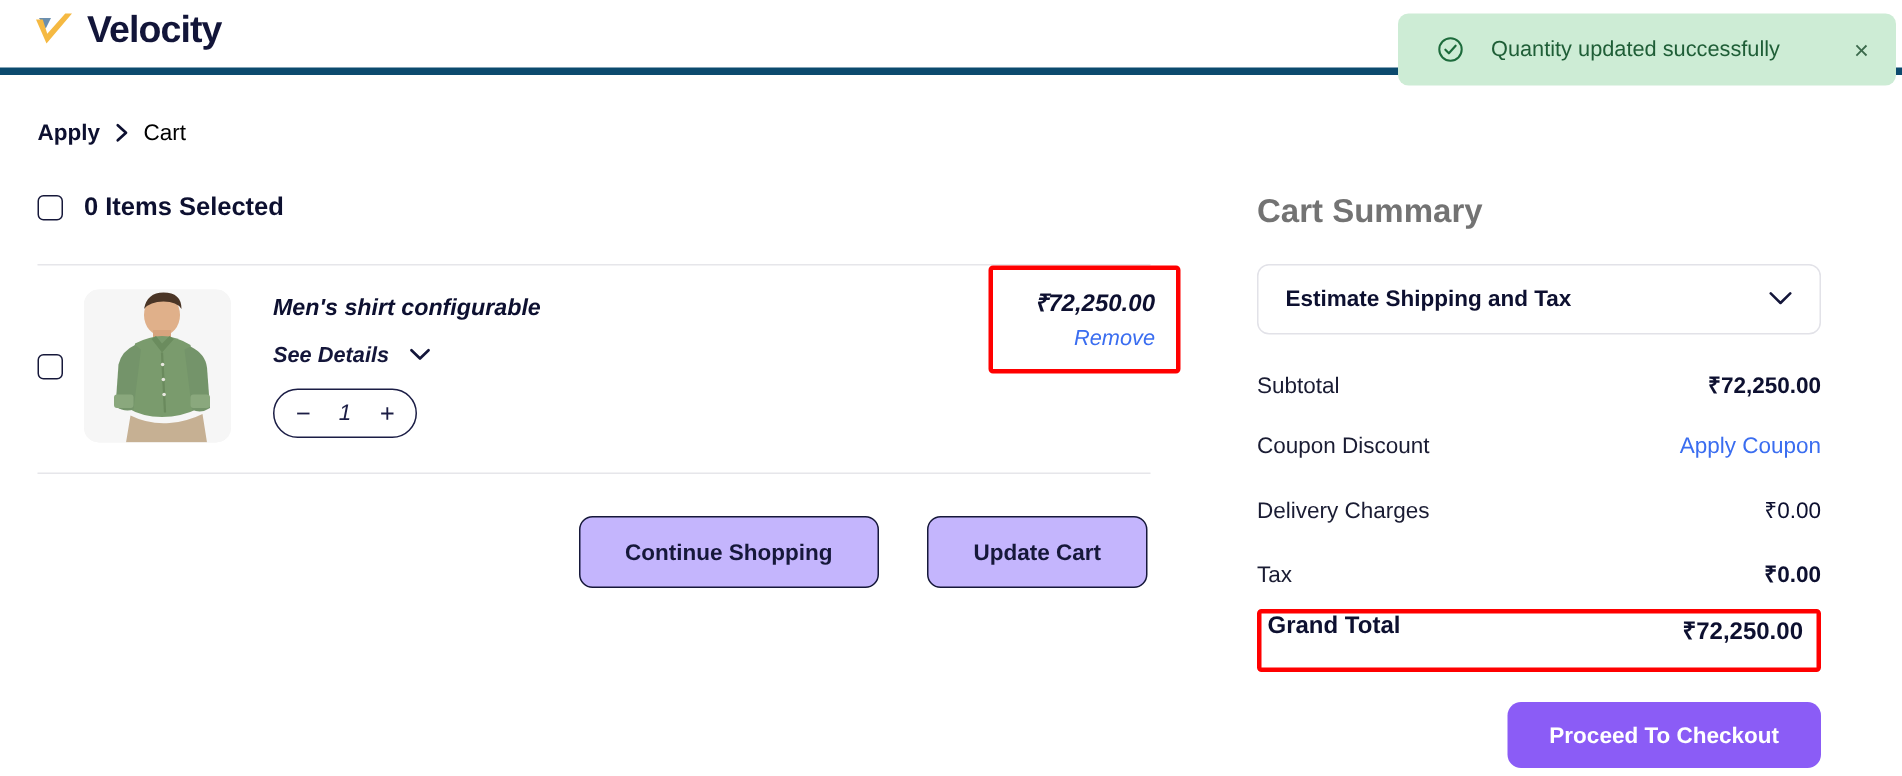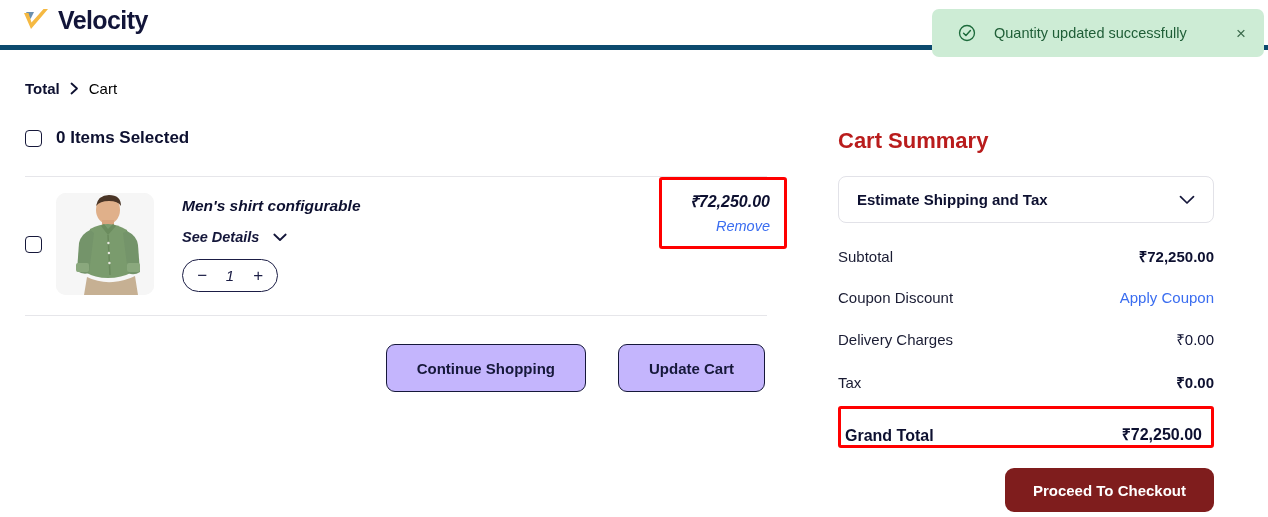--- a/index.html
+++ b/index.html
@@ -240,21 +240,21 @@
   
   .cart-right {
     position: absolute;
     left: 838px;
     top: 128px;
     width: 376px;
   }
   .summary-title {
     font-size: 22px;
     font-weight: bold;
-    color: #b91c1c;
+    color: #737373;
     margin: 0 0 22px 0;
   }
   .estimate-box {
     height: 47px;
     border: 1px solid #e2e2e8;
     border-radius: 8px;
     display: flex;
     align-items: center;
     justify-content: space-between;
     padding: 0 18px;
@@ -277,35 +277,35 @@
   .sum-val   { color: #0d1030; font-weight: bold; }
   .sum-val.plain { font-weight: normal; }
   .sum-val.link  { color: #3a6df0; font-weight: normal; cursor: pointer; }
 
   .total-box {
     margin-top: 14px;
     border: 3px solid #ff0000;
     border-radius: 3px;
     height: 42px;
     display: flex;
-    align-items: flex-end;
+    align-items: flex-start;
     justify-content: space-between;
     padding: 0 9px 0 4px;
     box-sizing: border-box;
   }
   .total-label { font-size: 16px; font-weight: bold; color: #0d1030; }
   .total-val   { font-size: 16px; font-weight: bold; color: #0d1030; }
 
   .checkout-wrap {
     margin-top: 20px;
     display: flex;
     justify-content: flex-end;
   }
   .btn-primary {
-    background: #7f1d1d;
+    background: #8b5cf6;
     color: #ffffff;
     border: none;
     border-radius: 9px;
     height: 44px;
     padding: 0 28px;
     font-size: 15px;
     font-weight: bold;
     font-family: "Liberation Sans", sans-serif;
     cursor: pointer;
   }
@@ -330,21 +330,21 @@
     <svg width="18" height="18" viewBox="0 0 20 20">
       <circle cx="10" cy="10" r="8.3" fill="none" stroke="#1d6b3c" stroke-width="1.5"></circle>
       <path d="M6.2,10.2 L8.8,12.8 L13.8,7.2" fill="none" stroke="#1d6b3c" stroke-width="1.6" stroke-linecap="round" stroke-linejoin="round"></path>
     </svg>
   </span>
   <span class="toast-msg">Quantity updated successfully</span>
   <span class="toast-close">×</span>
 </div>
 
 <div class="breadcrumb">
-  <span class="bc-home">Total</span>
+  <span class="bc-home">Apply</span>
   <span class="bc-sep">
     <svg width="9" height="13" viewBox="0 0 9 13">
       <path d="M1.5,1.5 L7,6.5 L1.5,11.5" fill="none" stroke="#0d1030" stroke-width="1.8" stroke-linecap="round" stroke-linejoin="round"></path>
     </svg>
   </span>
   <span class="bc-current">Cart</span>
 </div>
 
 <div class="cart-left">
 

